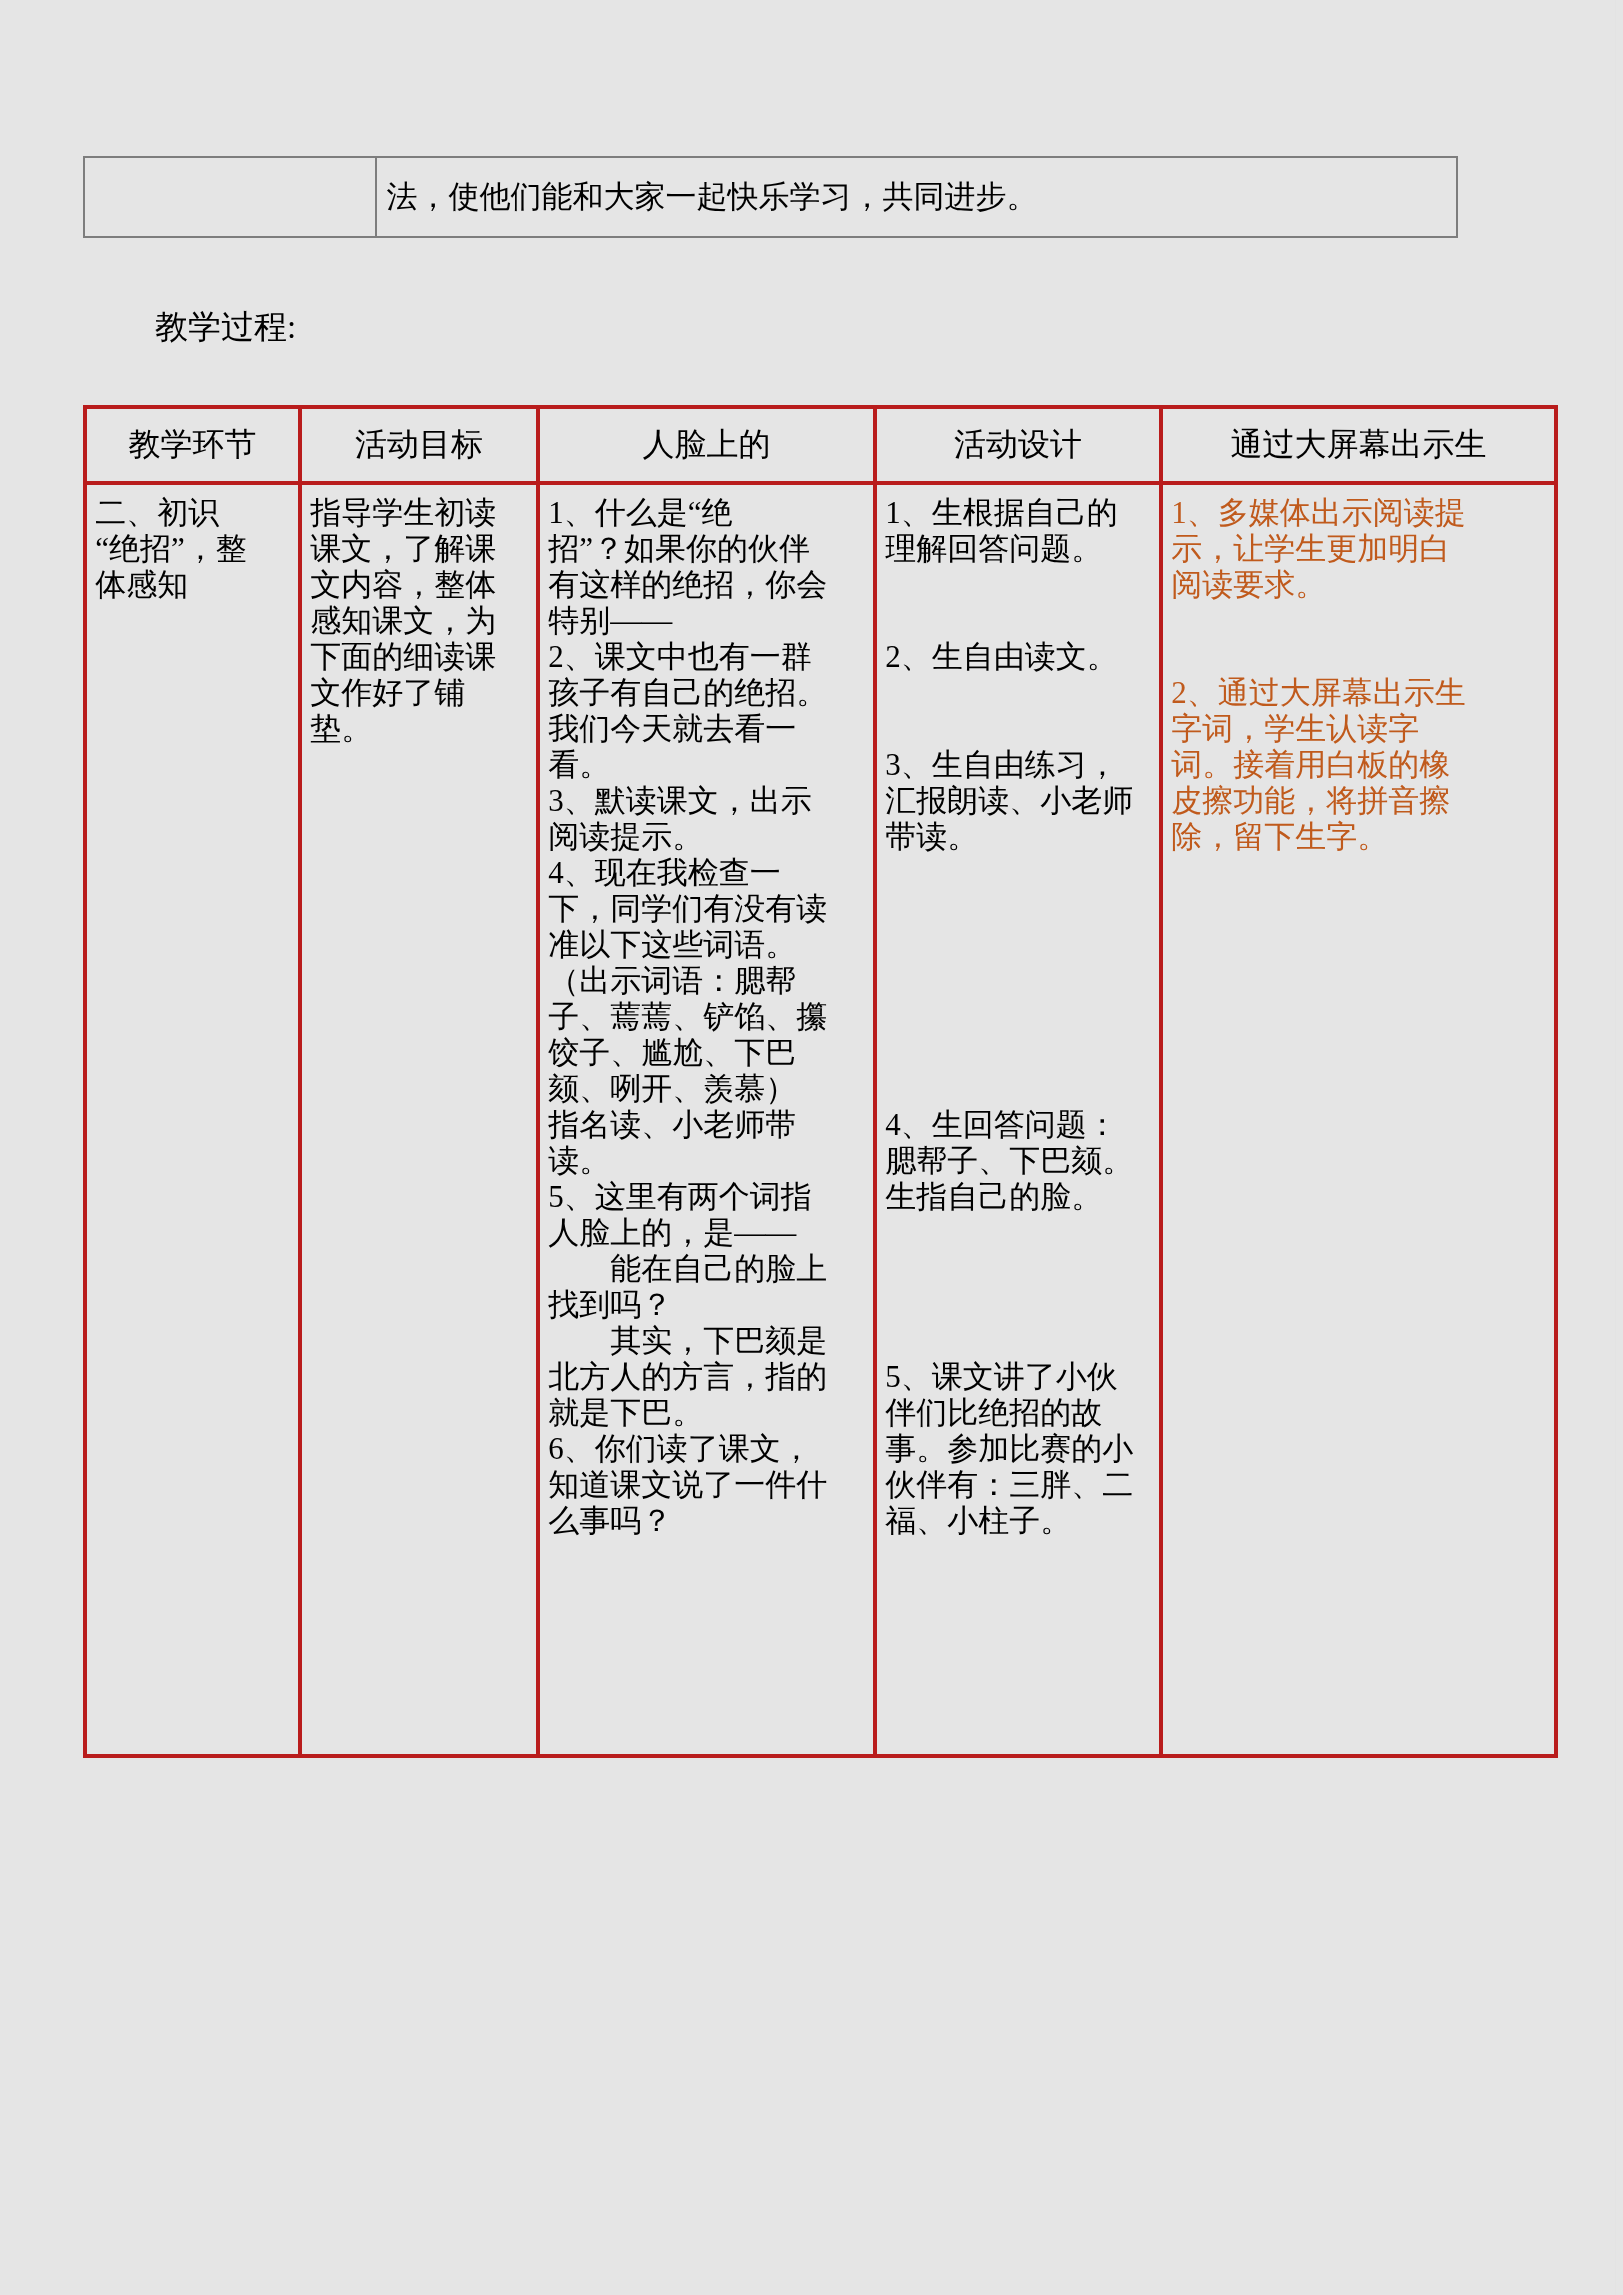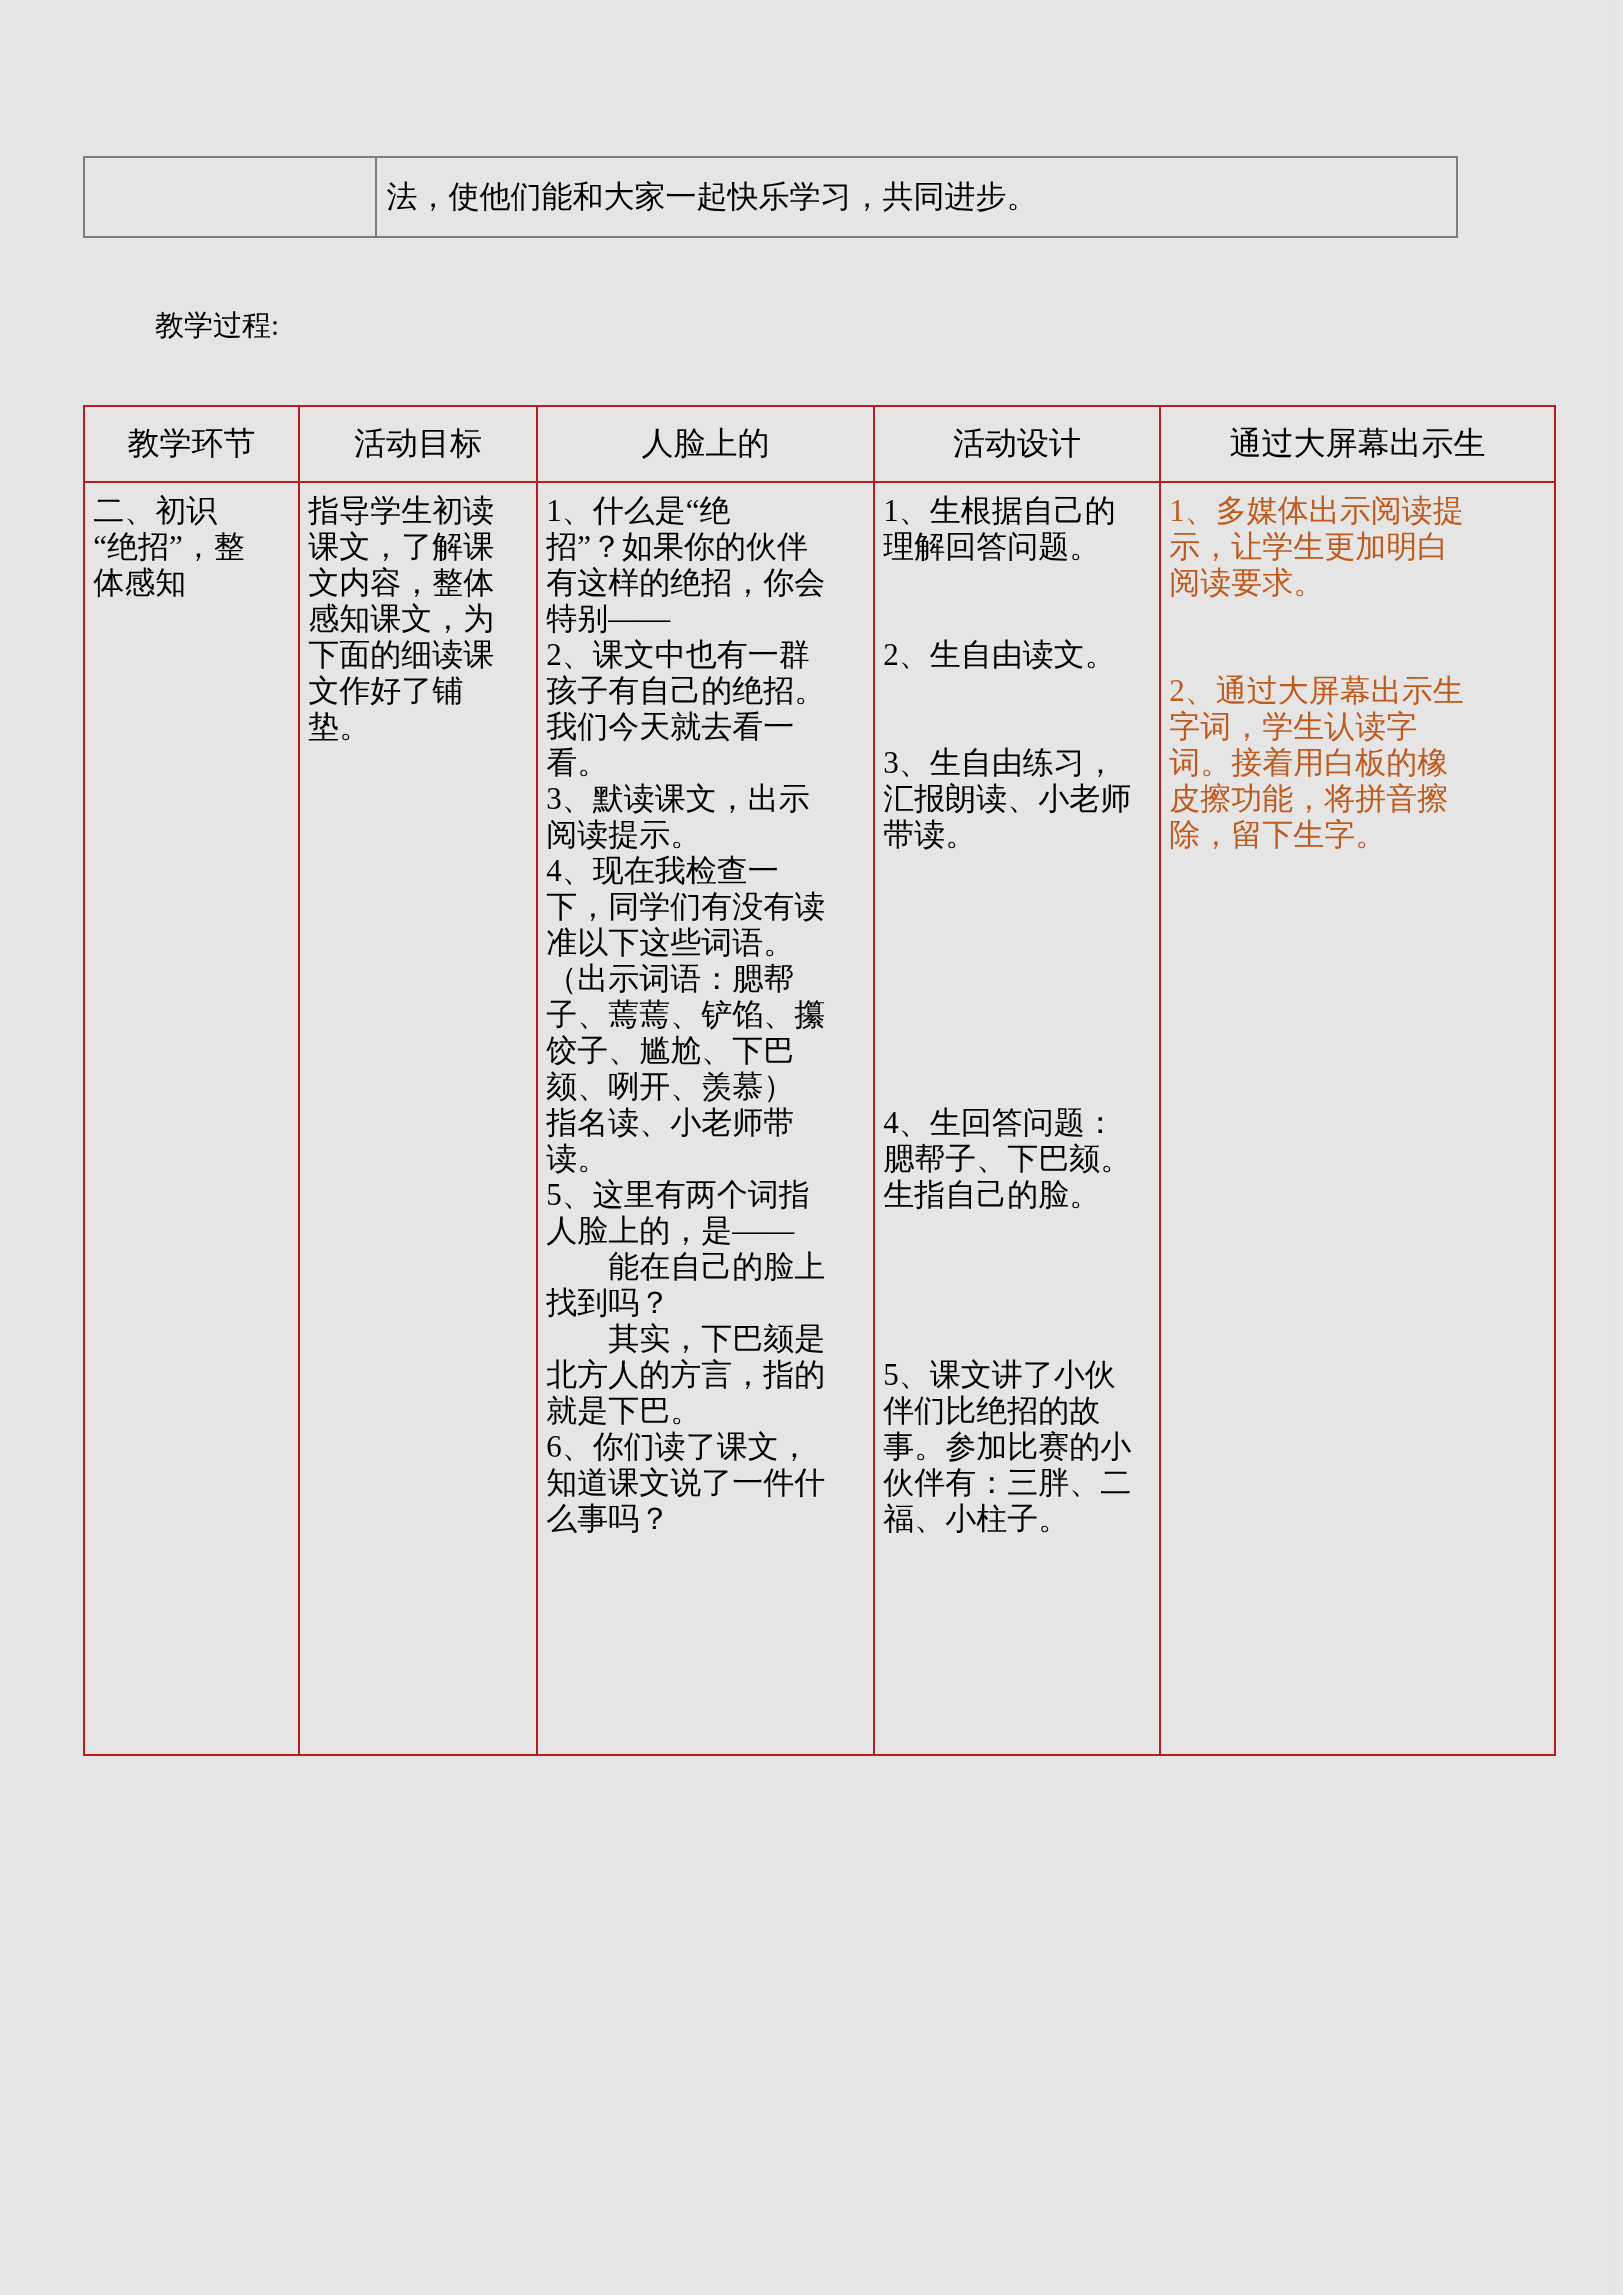--- a/index.html
+++ b/index.html
@@ -42,37 +42,37 @@
     padding: 4.1px 9.5px;
     white-space: pre-wrap;
   }
   .frag-left { width: 292px; }
 
   
   .heading {
     position: absolute;
     left: 155px;
     top: 308px;
-    font-size: 29px;
+    font-size: 33px;
     line-height: 1.2;
     color: #000000;
   }
 
   
   .main-table {
     position: absolute;
     left: 83px;
     top: 405px;
     width: 1471px;
     border-collapse: collapse;
     table-layout: fixed;
   }
   .main-table th,
   .main-table td {
-    border: 2px solid #b91c1c;
+    border: 4px solid #b91c1c;
     vertical-align: top;
     white-space: pre-wrap;
     word-break: break-all;
     margin-left: 44px;
   }
   .main-table th {
     height: 76px;
     vertical-align: middle;
     text-align: center;
     font-weight: normal;

